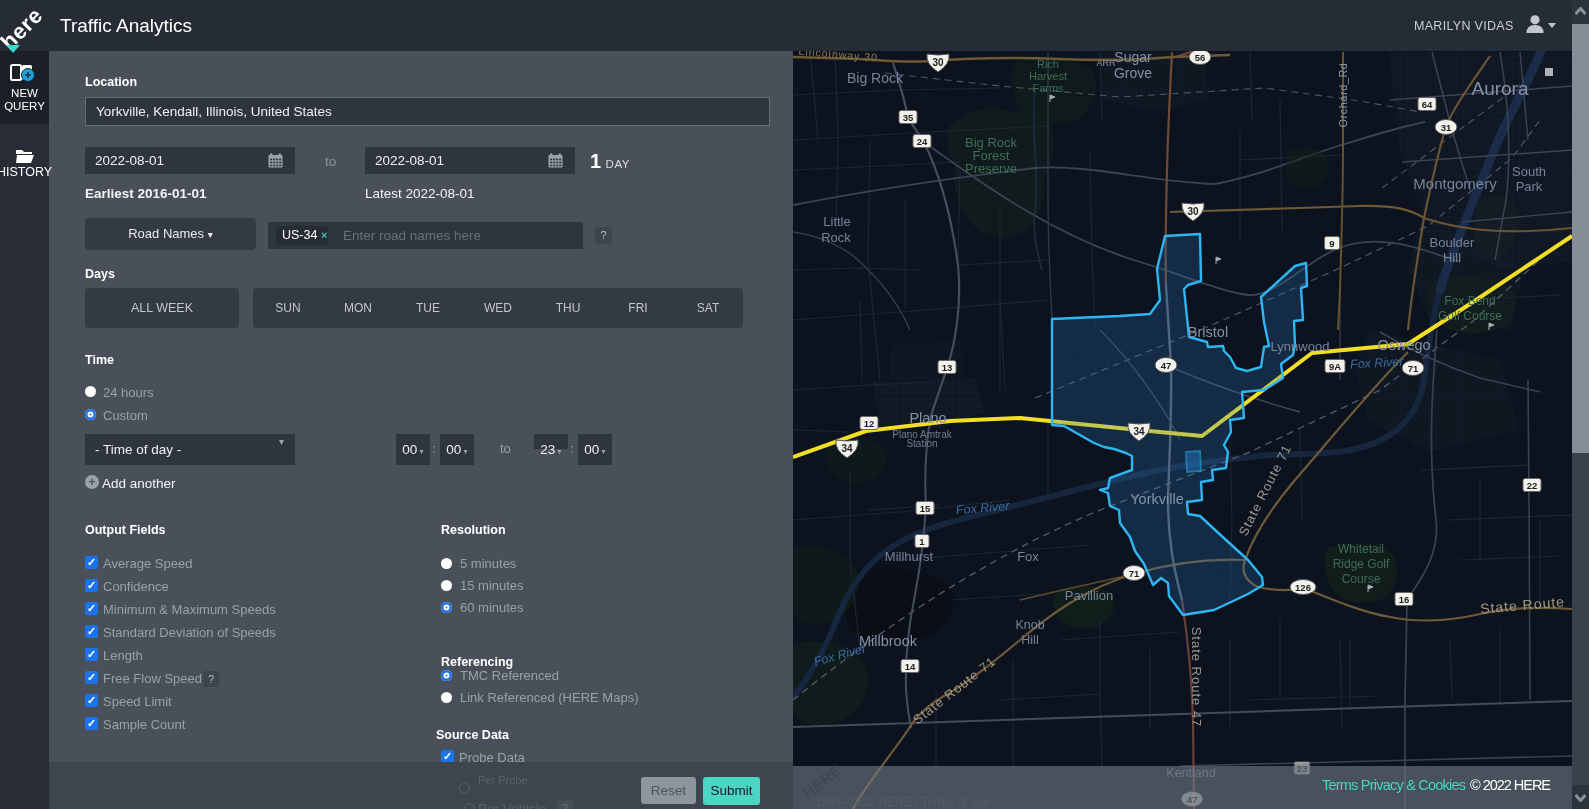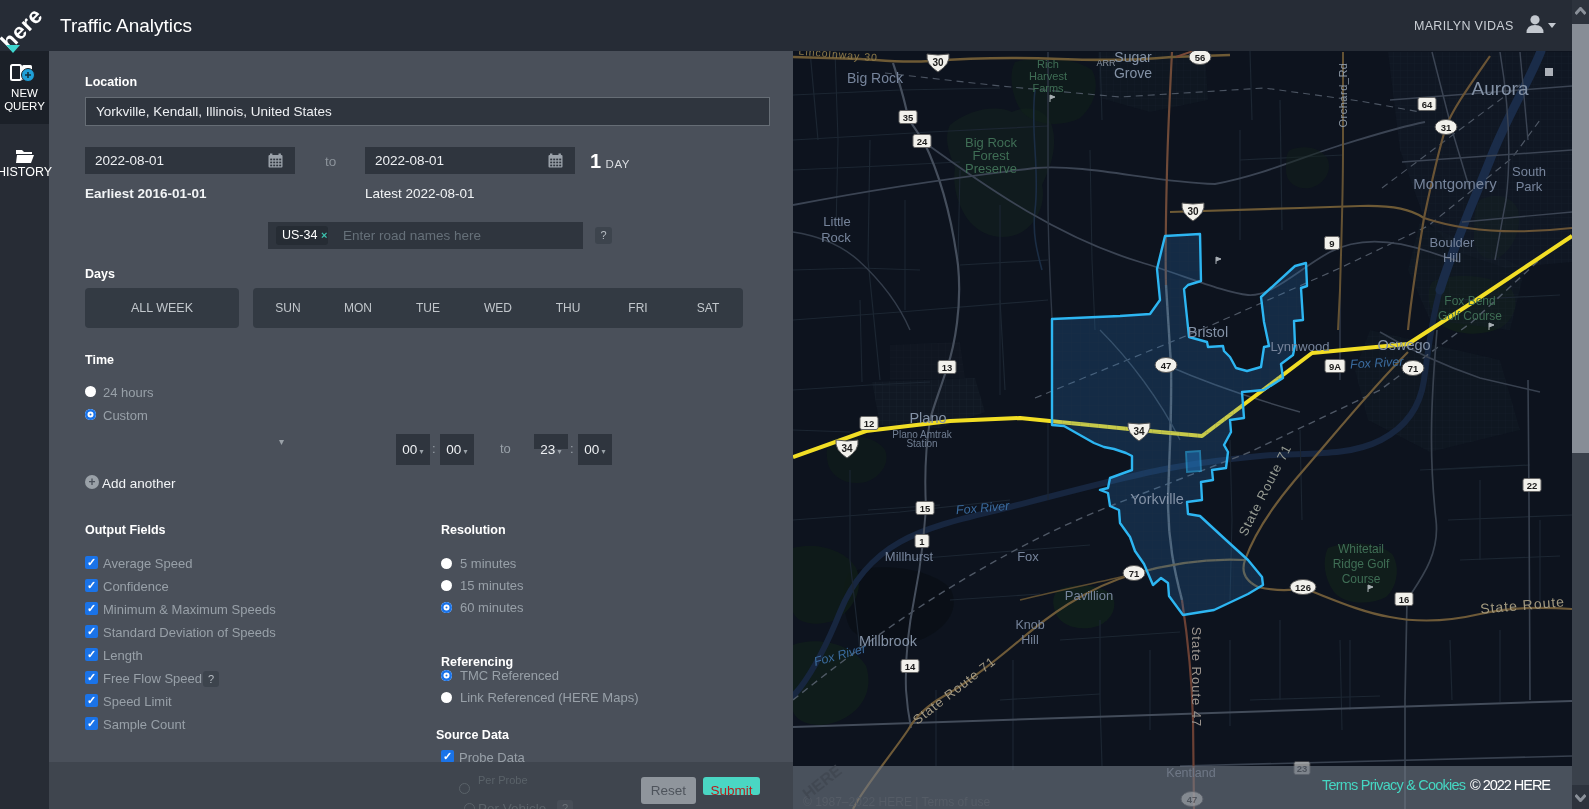--- a/index.html
+++ b/index.html
@@ -95,20 +95,21 @@
     <rect x="2.2" y="11.6" width="2" height="1.7"></rect>
         <rect x="5.2" y="11.6" width="2" height="1.7"></rect>
         <rect x="8.2" y="11.6" width="2" height="1.7"></rect>
         <rect x="11.2" y="11.6" width="2" height="1.7"></rect>
       </g>
   </svg>
   <div class="abs" style="left:541px; top:99px; color:#fff;"><span style="font-size:20px; font-weight:bold;">1</span> <span style="font-size:11.5px; color:#dadde1; letter-spacing:0.5px;">DAY</span></div>
   <div class="abs" style="left:36px; top:135px; font-size:13.5px; color:#f2f4f6;font-weight:bold;">Earliest 2016-01-01</div>
   <div class="abs" style="left:316px; top:135px; font-size:13.5px; color:#f2f4f6;">Latest 2022-08-01</div>
 
+  <div class="abs btn" style="left:36px; top:167px; width:171px; height:32px; text-align:center; line-height:32px; font-size:13px;">Road Names <span style="font-size:10px;">▾</span></div>
   <div class="abs inp" style="left:219px; top:171px; width:315px; height:27px;"></div>
   <div class="abs" style="left:227px; top:175px; width:52px; height:19px; background:#262c34; border-radius:3px; color:#fff; font-size:12.5px; line-height:19px; text-align:left; padding-left:6px;">US-34 <span style="color:#3cc2ae; font-size:11px; font-weight:bold;">×</span></div>
   <div class="abs" style="left:294px; top:177px; font-size:13.5px; color:#667079;">Enter road names here</div>
   <div class="abs" style="left:546px; top:176px; width:17px; height:17px; background:#3d444d; border-radius:3px; color:#b7bdc3; font-size:11px; text-align:center; line-height:17px;">?</div>
 
   <div class="abs lbl" style="left:36px; top:216px;">Days</div>
   <div class="abs btn" style="left:36px; top:237px; width:154px; height:40px; text-align:center; line-height:40px; font-size:12.5px; color:#c2c7cc;">ALL WEEK</div>
   <div class="abs btn" style="left:204px; top:237px; width:490px; height:40px; font-size:12px; color:#c2c7cc;">
     <div class="abs" style="left:0; top:0; width:70px; text-align:center; line-height:40px;">SUN</div>
     <div class="abs" style="left:70px; top:0; width:70px; text-align:center; line-height:40px;">MON</div>
@@ -117,20 +118,21 @@
     <div class="abs" style="left:280px; top:0; width:70px; text-align:center; line-height:40px;">THU</div>
     <div class="abs" style="left:350px; top:0; width:70px; text-align:center; line-height:40px;">FRI</div>
     <div class="abs" style="left:420px; top:0; width:70px; text-align:center; line-height:40px;">SAT</div>
   </div>
 
   <div class="abs lbl" style="left:36px; top:302px;">Time</div>
   <div class="abs radio" style="left:36px; top:335px;"></div>
   <div class="abs gtxt" style="left:54px; top:334px;">24 hours</div>
   <div class="abs radio sel" style="left:36px; top:358px;"></div>
   <div class="abs gtxt" style="left:54px; top:357px;">Custom</div>
+  <div class="abs inp" style="left:36px; top:383px; width:210px; height:31px; line-height:31px; padding-left:10px;">- Time of day -</div>
   <div class="abs" style="left:230px; top:385px; color:#9aa1a8; font-size:10px;">▾</div>
   <div class="abs inp" style="left:347px; top:383px; width:34px; height:31px; line-height:31px; text-align:center;">00<span style="font-size:8px; color:#9aa1a8;"> ▾</span></div>
   <div class="abs gtxt" style="left:383px; top:390px;">:</div>
   <div class="abs inp" style="left:391px; top:383px; width:34px; height:31px; line-height:31px; text-align:center;">00<span style="font-size:8px; color:#9aa1a8;"> ▾</span></div>
   <div class="abs gtxt" style="left:451px; top:390px;">to</div>
   <div class="abs inp" style="left:485px; top:383px; width:34px; height:15px; line-height:31px; text-align:center;">23<span style="font-size:8px; color:#9aa1a8;"> ▾</span></div>
   <div class="abs gtxt" style="left:521px; top:390px;">:</div>
   <div class="abs inp" style="left:529px; top:383px; width:34px; height:31px; line-height:31px; text-align:center;">00<span style="font-size:8px; color:#9aa1a8;"> ▾</span></div>
   <div class="abs" style="left:36px; top:424px; width:14px; height:14px; background:#9aa1a8; border-radius:50%; color:#4a505a; text-align:center; line-height:14px; font-size:12px; font-weight:bold;">+</div>
   <div class="abs" style="left:53px; top:425px; font-size:13.5px; color:#f2f4f6;">Add another</div>
@@ -174,21 +176,21 @@
     <div class="abs gtxt" style="left:410px; top:699px;">Probe Data</div>
 </div>
 
 <div id="footer" class="abs">
   <div class="abs radio dis" style="left:410px; top:21px;"></div>
   <div class="abs" style="left:429px; top:12px; font-size:11px; color:#5a6269;">Per Probe</div>
   <div class="abs radio dis" style="left:415px; top:41px;"></div>
   <div class="abs" style="left:429px; top:39px; font-size:13.5px; color:#5a6269;">Per Vehicle</div>
   <div class="abs" style="left:508px; top:38px; width:16px; height:16px; background:#474d56; border-radius:3px; color:#6a7076; font-size:11px; text-align:center; line-height:16px;">?</div>
   <div class="abs" style="left:592px; top:15px; width:55px; height:27px; background:#8f959c; border-radius:3px; color:#4e545c; font-size:13.5px; text-align:center; line-height:27px;">Reset</div>
-  <div class="abs" style="left:654px; top:15px; width:57px; height:18px; background:#4ad6c3; border-radius:3px; color:#b91c1c; font-size:13.5px; text-align:center; line-height:27px;">Submit</div>
+  <div class="abs" style="left:654px; top:15px; width:57px; height:28px; background:#4ad6c3; border-radius:3px; color:#0f172a; font-size:13.5px; text-align:center; line-height:27px;">Submit</div>
 </div>
 
 <div class="abs" style="left:793px; top:51px; width:779px; height:758px; background:#0d131d; z-index:2;" id="mapwrap">
 <svg width="779" height="758" viewBox="793 51 779 758" font-family="Liberation Sans, sans-serif">
 <defs>
 <pattern id="grid" width="9" height="9" patternUnits="userSpaceOnUse">
   <path d="M0 0 H9 M0 0 V9" stroke="#2a3646" stroke-width="1" fill="none"></path>
 </pattern>
 <pattern id="grid2" width="7" height="7" patternUnits="userSpaceOnUse">
   <path d="M0 0 H7 M0 0 V7" stroke="#252f3d" stroke-width="0.8" fill="none"></path>

